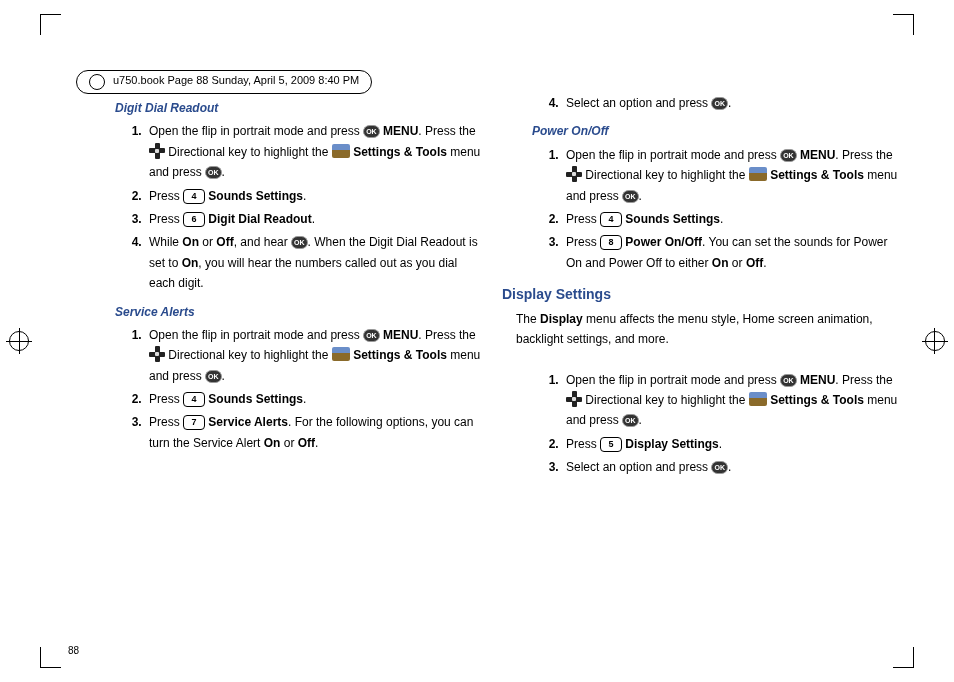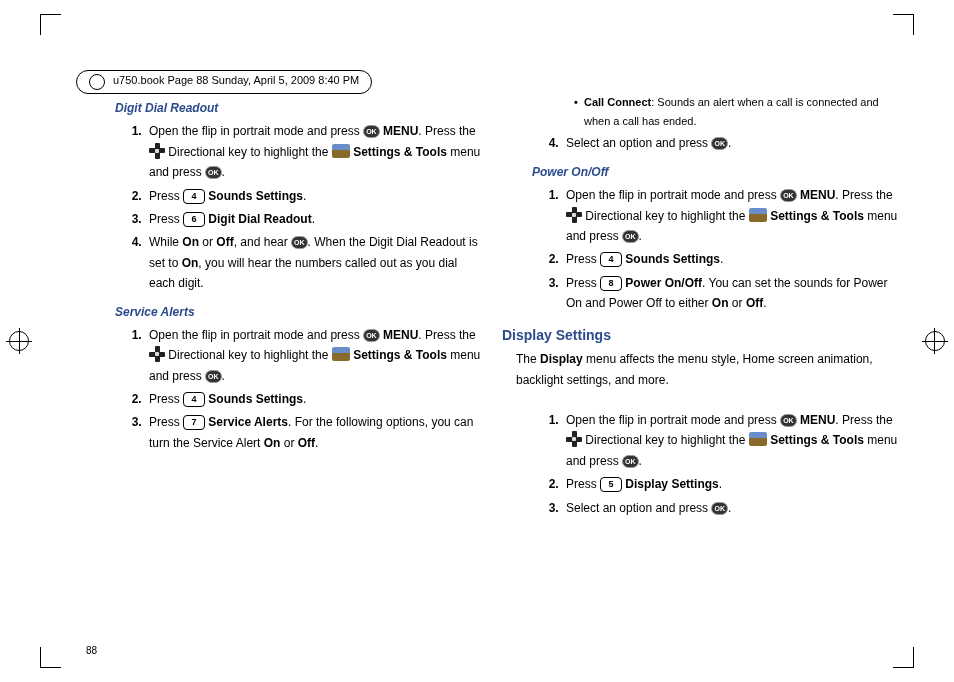--- a/index.html
+++ b/index.html
@@ -166,21 +166,21 @@
     font-size: 9px;
     font-weight: bold;
     width: 20px;
     text-align: center;
     line-height: 13px;
     vertical-align: 1px;
   }
   .pgnum {
     position: absolute;
     bottom: 26px;
-    left: 86px;
+    left: 68px;
     font-size: 10px;
   }
   .intro { margin: 2px 0 20px 14px; }
 </style>
 </head>
 <body>
 
 <div class="crop-tl"></div>
 <div class="crop-tr"></div>
 <div class="crop-bl"></div>
@@ -243,23 +243,20 @@
       <li>
         <span>Press </span><span class="key">7</span>
         <span class="b"> Service Alerts</span><span>. For the following options, you can turn the Service Alert </span><span class="b">On</span><span> or </span><span class="b">Off</span><span>.</span>
         <ul>
         </ul>
       </li>
     </ol>
   </div>
 
   <div class="col">
-    <ul style="margin-left:72px;">
-      <li><span class="b">Call Connect</span><span>: Sounds an alert when a call is connected and when a call has ended.</span></li>
-    </ul>
     <ol start="4">
       <li>
         <span>Select an option and press </span>
         <span class="ok">OK</span><span>.</span>
       </li>
     </ol>
 
     <div class="sec-head">Power On/Off</div>
     <ol>
       <li>

